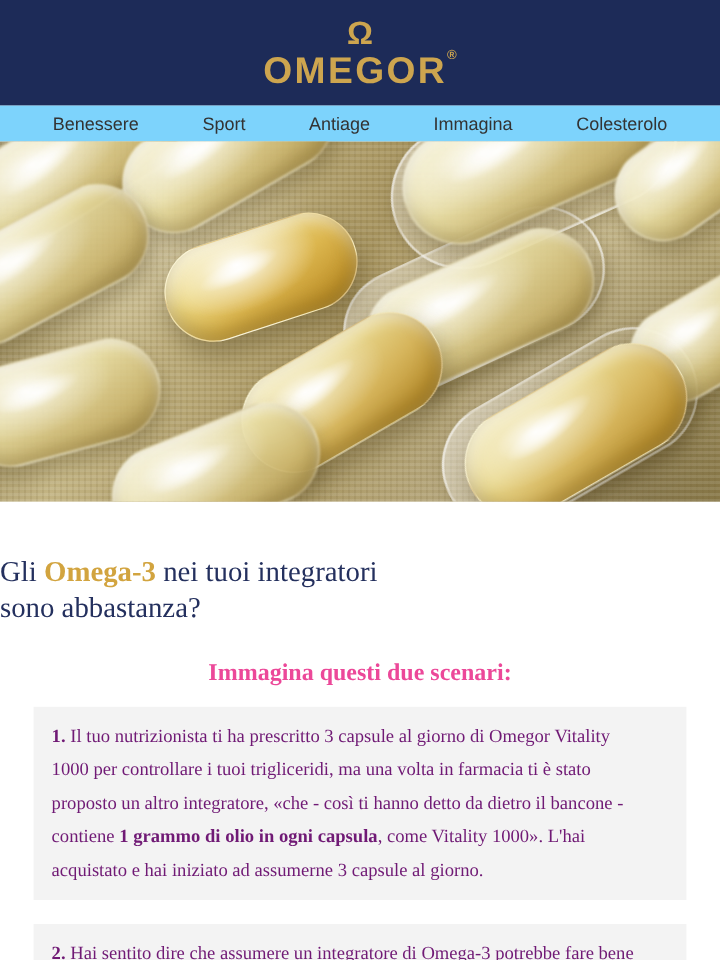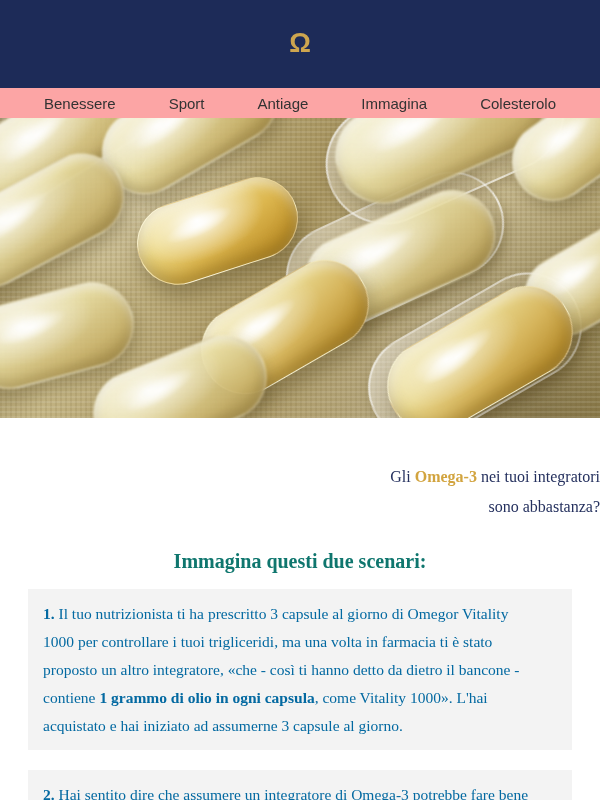--- a/index.html
+++ b/index.html
@@ -21,21 +21,21 @@
     font-size:27px; font-weight:bold; margin-bottom:1px;
   }
   .logo-word {
     color:#cda54f; font-family:"Liberation Sans", sans-serif;
     font-size:31px; font-weight:bold; letter-spacing:2px; position:relative;
   }
   .logo-reg { font-size:11px; font-weight:bold; vertical-align:top; position:relative; top:-2px; letter-spacing:0; }
 
   
   .navbar {
-    height:30px; background:#fca5a5;
+    height:30px; background:#7dd3fc;
     display:flex; align-items:center; justify-content:space-between;
     padding:0 44px;
     font-family:"Liberation Sans", sans-serif;
   }
   .nav-item {
     font-size:15px; color:#333333; text-decoration:none; cursor:pointer; white-space:nowrap;
   }
 
   
   .hero {
@@ -89,46 +89,47 @@
     position:absolute; border-radius:70px;
     border:2px solid rgba(255,255,255,0.55);
     background:linear-gradient(150deg, rgba(255,255,255,0.50) 0%, rgba(255,255,255,0.10) 45%, rgba(140,120,70,0.22) 100%);
     box-shadow:0 6px 12px rgba(80,65,25,0.25);
     filter:blur(0.6px);
   }
 
   
   .content { padding-top:44px; }
   .headline {
-    text-align:right; font-size:16px; line-height:30px; font-weight:normal;
+    text-align:left; font-size:24px; line-height:30px; font-weight:normal;
     color:#24305e;
   }
   .rt-b { font-weight:bold; }
   .rt-g { color:#d2a43f; }
   .subheading {
-    text-align:center; font-size:20px; font-weight:bold; color:#0f766e;
+    text-align:center; font-size:20px; font-weight:bold; color:#ec4899;
     margin-top:28px;
   }
   .scenario-box {
     margin:16px 28px 0; background:#f3f3f3;
     padding:11px 30px 10px 15px;
   }
   .scenario-box + .scenario-box { margin-top:20px; }
   .scenario-text {
-    font-size:15.5px; line-height:28px; color:#0369a1;
+    font-size:15.5px; line-height:28px; color:#701a75;
   }
 </style>
 </head>
 <body>
 
 <div class="page">
 
   <header class="header">
     <div class="logo">
       <span class="logo-omega">Ω</span>
+      <span class="logo-word"><span>OMEGOR</span><span class="logo-reg">®</span></span>
     </div>
   </header>
 
   <nav class="navbar">
     <a class="nav-item">Benessere</a>
     <a class="nav-item">Sport</a>
     <a class="nav-item">Antiage</a>
     <a class="nav-item">Immagina</a>
     <a class="nav-item">Colesterolo</a>
   </nav>

